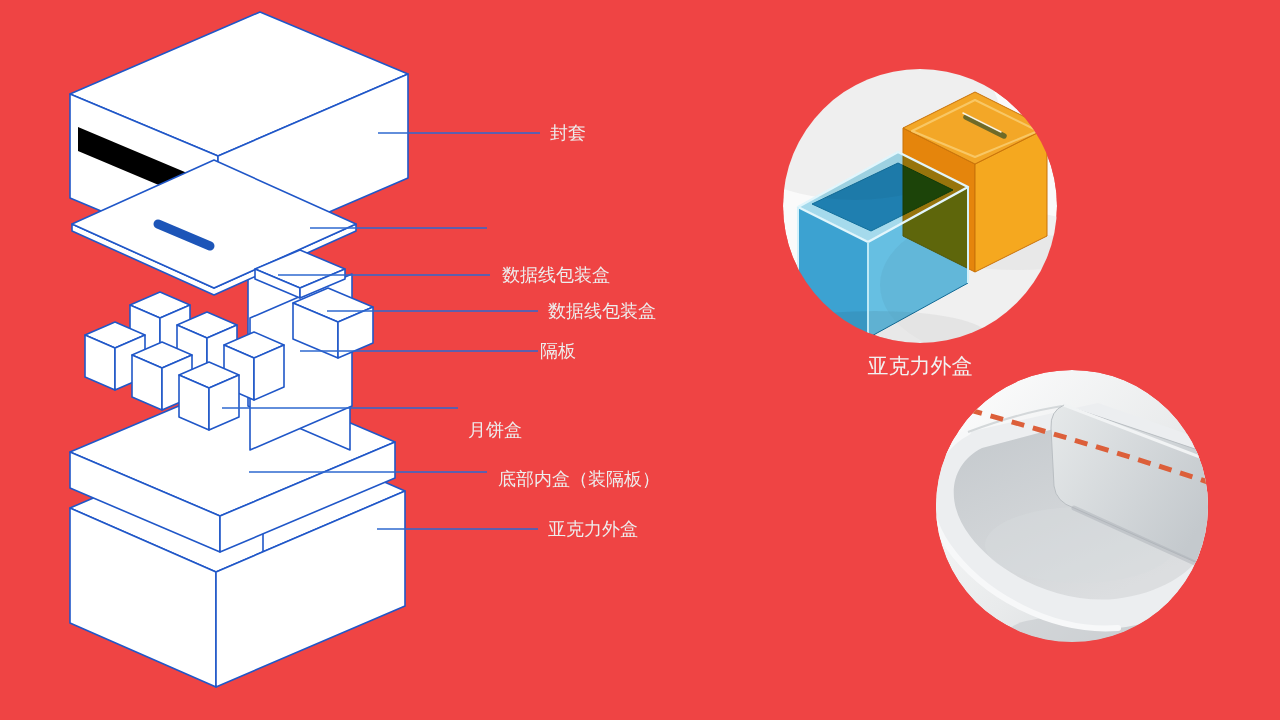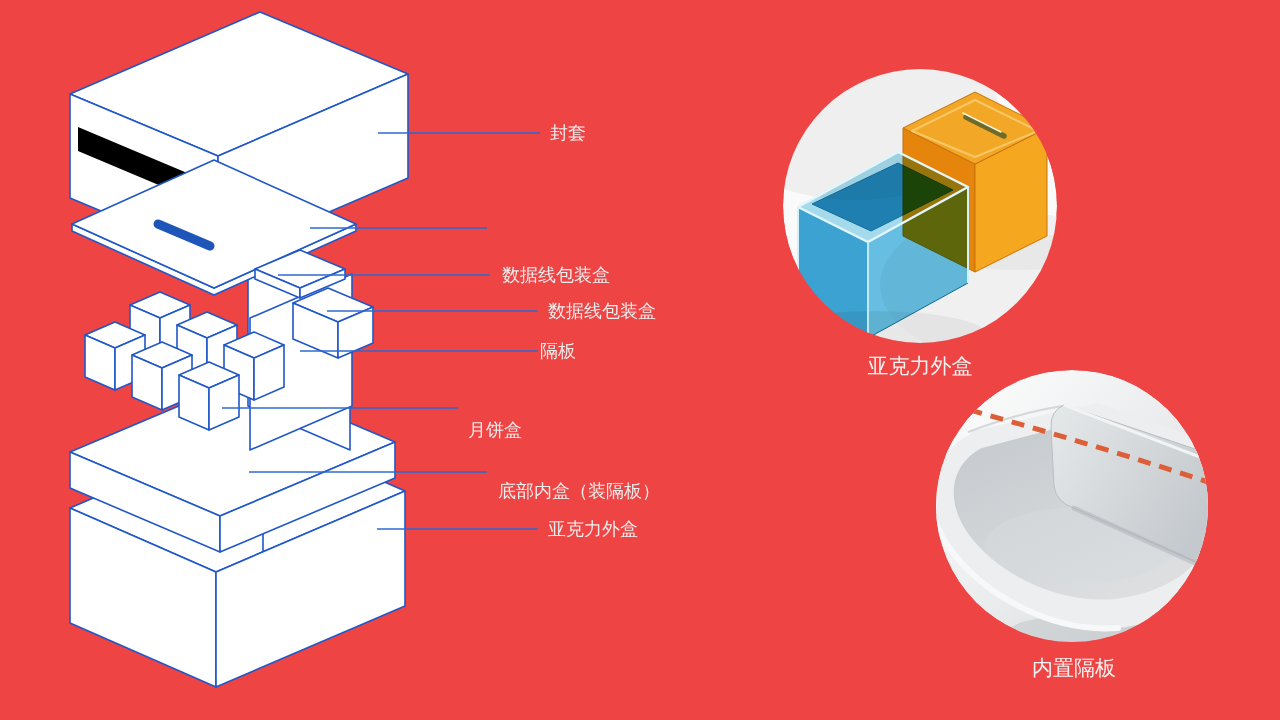--- a/index.html
+++ b/index.html
@@ -185,19 +185,18 @@
 
       <path d="M 948 404 Q 1080 440 1208 482" fill="none" stroke="#dc5f3a" stroke-width="5" stroke-dasharray="13 9"></path>
     </g>
   </svg>
 
   <div class="lbl" style="left:550px;top:122px">封套</div>
   <div class="lbl" style="left:502px;top:264px">数据线包装盒</div>
   <div class="lbl" style="left:548px;top:300px">数据线包装盒</div>
   <div class="lbl" style="left:540px;top:340px">隔板</div>
   <div class="lbl" style="left:468px;top:419px">月饼盒</div>
-  <div class="lbl" style="left:498px;top:480px">底部内盒（装隔板）</div>
+  <div class="lbl" style="left:498px;top:468px">底部内盒（装隔板）</div>
   <div class="lbl" style="left:548px;top:518px">亚克力外盒</div>
 
   <div class="cap" style="left:820px;top:353px">亚克力外盒</div>
-  <div class="cap" style="left:974px;top:655px">内置隔板</div>
 
 </div>
 
 </body></html>

